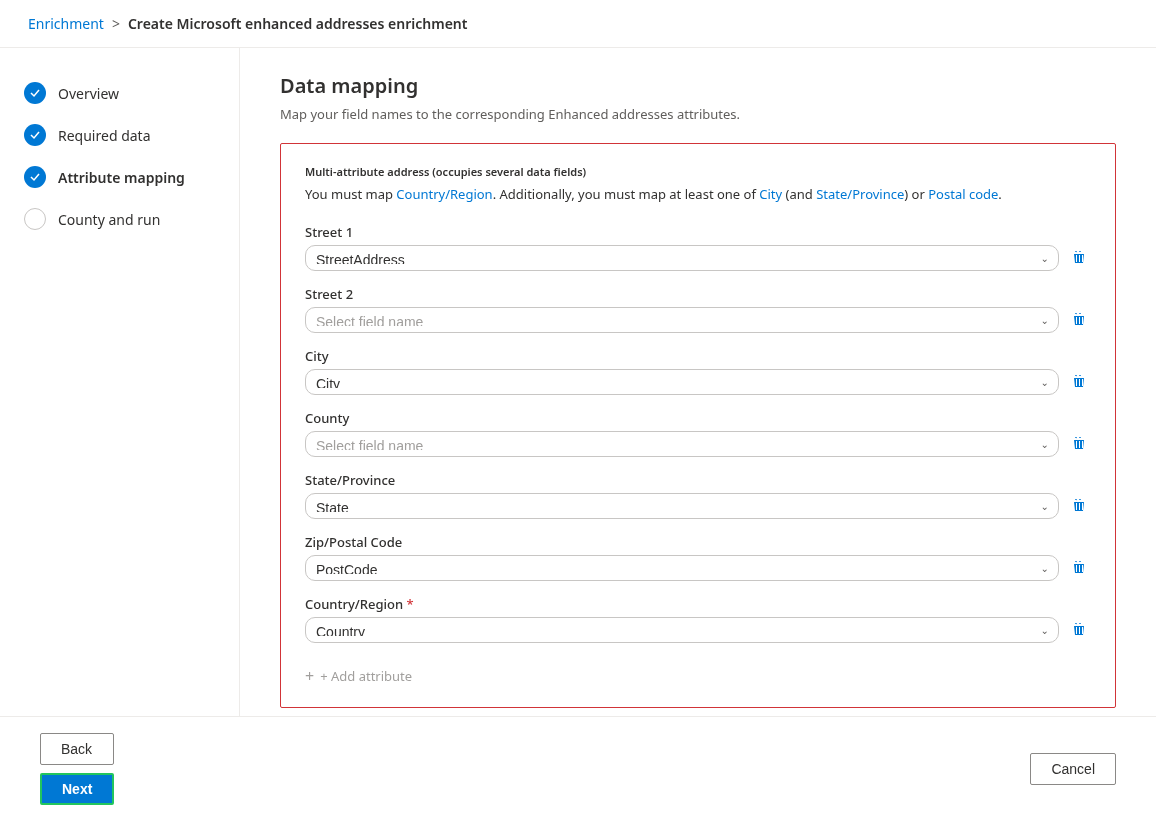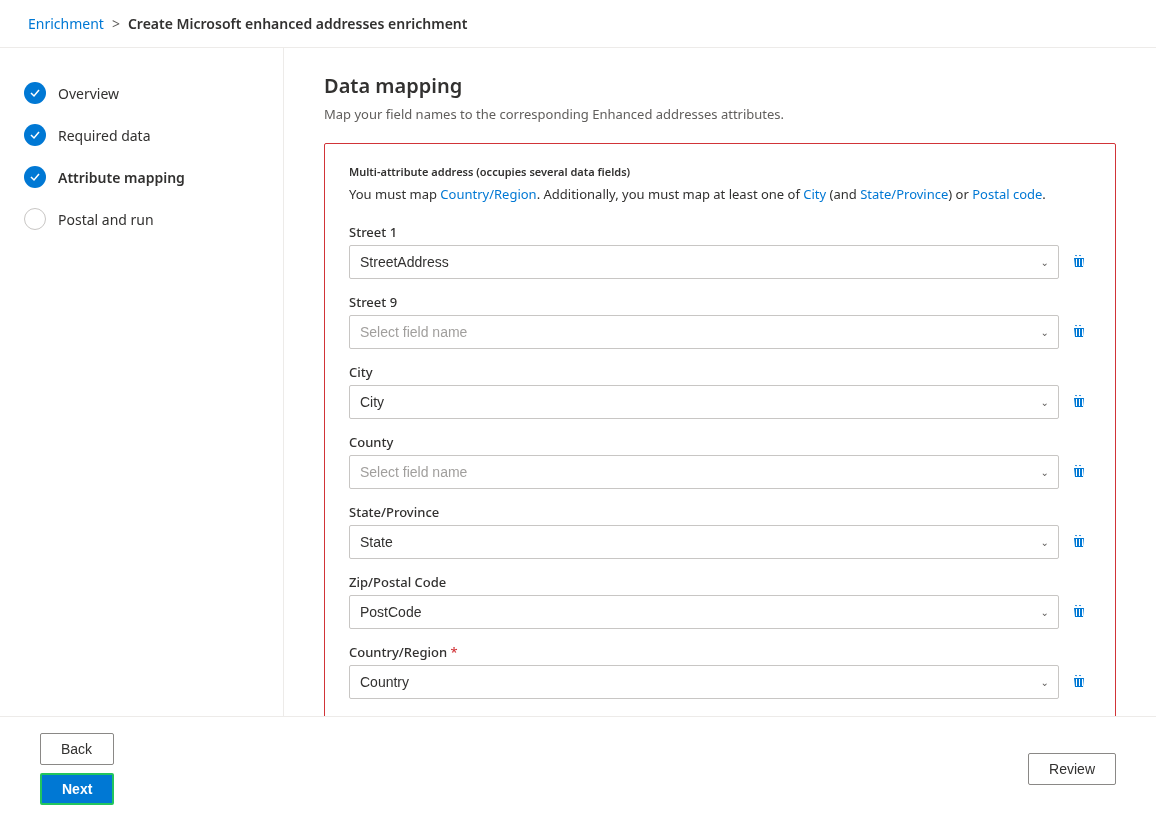--- a/index.html
+++ b/index.html
@@ -32,21 +32,21 @@
     }
 
     
     .layout {
       display: flex;
       min-height: calc(821px - 49px);
     }
 
     
     .sidebar {
-      width: 284px;
+      width: 240px;
       padding: 24px 0;
       border-right: 1px solid #edebe9;
     }
     .step-item {
       display: flex;
       align-items: center;
       padding: 10px 24px;
       gap: 12px;
       cursor: pointer;
     }
@@ -141,28 +141,28 @@
       gap: 8px;
     }
     .select-wrapper {
       flex: 1;
       position: relative;
     }
     .select-wrapper select {
       width: 100%;
       padding: 6px 32px 6px 10px;
       border: 1px solid #c8c6c4;
-      border-radius: 2px;
+      border-radius: 10px;
       font-size: 14px;
       color: #323130;
       background: #fff;
       appearance: none;
       -webkit-appearance: none;
       cursor: pointer;
-      height: 34px;
+      height: 26px;
     }
     .select-wrapper select.placeholder {
       color: #a19f9d;
     }
     .select-wrapper .chevron {
       position: absolute;
       right: 10px;
       top: 50%;
       transform: translateY(-50%);
       pointer-events: none;
@@ -276,21 +276,21 @@
         <div class="step-item">
           <div class="step-circle active">
             <svg viewBox="0 0 12 12">
               <polyline points="2,6 5,9 10,3" stroke="white" stroke-width="1.5" fill="none"></polyline>
             </svg>
           </div>
           <span class="step-label active">Attribute mapping</span>
         </div>
         <div class="step-item">
           <div class="step-circle inactive"></div>
-          <span class="step-label ">Postal and run</span>
+          <span class="step-label ">County and run</span>
         </div>
       </div>
   </div>
 
   <div class="main">
     <div class="page-title">Data mapping</div>
     <div class="page-subtitle">Map your field names to the corresponding Enhanced addresses attributes.</div>
 
     <div class="mapping-card">
       <div class="card-title">Multi-attribute address (occupies several data fields)</div>
@@ -304,21 +304,21 @@
             <div class="field-input-row">
               <div class="select-wrapper"><select><option value="StreetAddress">StreetAddress</option></select><span class="chevron">⌄</span></div>
               <button class="delete-btn">
                 <svg viewBox="0 0 16 16" xmlns="http://www.w3.org/2000/svg">
       <path d="M6 2h4a1 1 0 0 0-2 0H6a1 1 0 0 0-2 0h1a1 1 0 0 0 1 0zm-3 2h10l-1 9H4L3 4zm2 1v7h1V5H5zm3 0v7h1V5H8zm3 0v7h1V5h-1z" fill="#0078d4"></path>
     </svg>
               </button>
             </div>
           </div>
           <div class="field-row">
-            <div class="field-label">Street 9</div>
+            <div class="field-label">Street 2</div>
             <div class="field-input-row">
               <div class="select-wrapper"><select class="placeholder"><option value="">Select field name</option></select><span class="chevron">⌄</span></div>
               <button class="delete-btn">
                 <svg viewBox="0 0 16 16" xmlns="http://www.w3.org/2000/svg">
       <path d="M6 2h4a1 1 0 0 0-2 0H6a1 1 0 0 0-2 0h1a1 1 0 0 0 1 0zm-3 2h10l-1 9H4L3 4zm2 1v7h1V5H5zm3 0v7h1V5H8zm3 0v7h1V5h-1z" fill="#0078d4"></path>
     </svg>
               </button>
             </div>
           </div>
           <div class="field-row">
@@ -384,14 +384,14 @@
       </div>
     </div>
   </div>
 </div>
 
 <div class="footer">
   <div class="footer-left">
     <button class="btn btn-secondary">Back</button>
     <button class="btn btn-primary">Next</button>
   </div>
-  <button class="btn btn-cancel">Review</button>
+  <button class="btn btn-cancel">Cancel</button>
 </div>
 
 </body></html>

